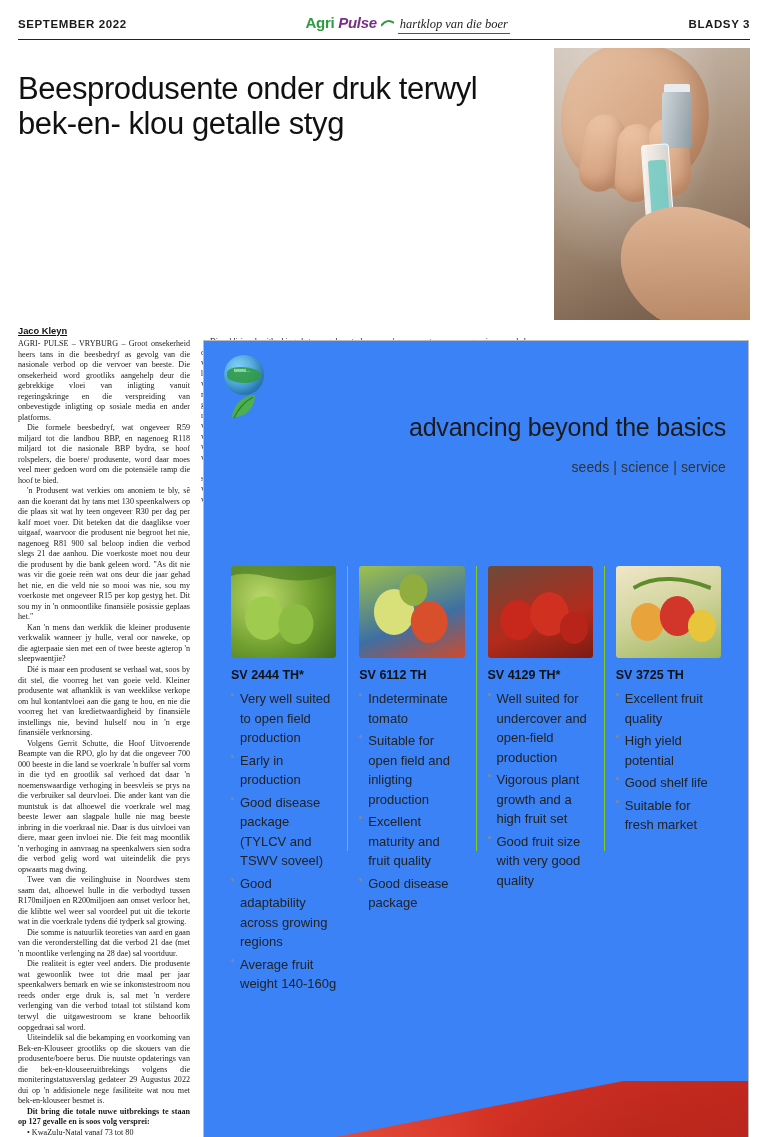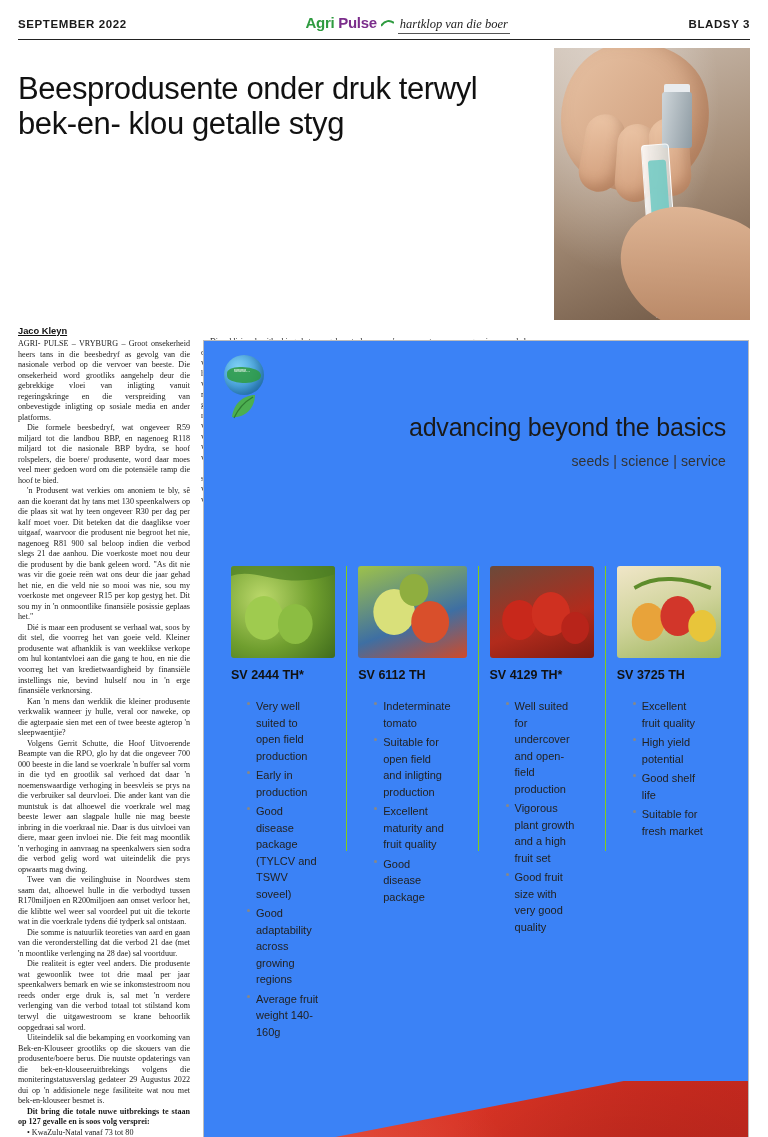--- a/index.html
+++ b/index.html
@@ -49,20 +49,21 @@
     font-size: 15px;
     color: #2e9b3f;
     letter-spacing: -0.3px;
   }
   .logo-pulse {
     font-family: "Liberation Sans", sans-serif;
     font-weight: bold;
     font-size: 15px;
     color: #7b2d8b;
     letter-spacing: -0.3px;
+    font-style: italic;
   }
   .logo-tag {
     font-family: "Liberation Serif", serif;
     font-style: italic;
     font-size: 12.5px;
     color: #222;
     border-bottom: 1px solid #555;
     padding: 0 2px 1px 2px;
   }
   .logo-swoosh {
@@ -252,21 +253,21 @@
   }
   .ad-title {
     font-size: 25px;
     color: #1a1a1a;
     font-weight: 400;
     letter-spacing: -0.2px;
   }
   .ad-sub {
     font-size: 14px;
     color: #333;
-    margin-top: 11px;
+    margin-top: 17px;
     letter-spacing: 0.1px;
   }
 
   
   .products {
     display: flex;
     padding: 0 16px;
     height: 285px;
   }
   .product {
@@ -284,22 +285,22 @@
     position: relative;
     overflow: hidden;
   }
   .prod-name {
     font-size: 12.5px;
     font-weight: bold;
     color: #111;
     margin-bottom: 7px;
   }
   .prod-list {
-    margin: 16px; padding: 0; list-style: none;
-    font-size: 11px;
+    margin: 0; padding: 0; list-style: none;
+    font-size: 13px;
     line-height: 1.5;
     color: #222;
   }
   .prod-list li {
     position: relative;
     padding-left: 9px;
     margin-bottom: 3px;
   }
   .prod-list li:before {
     content: "";
@@ -412,24 +413,24 @@
   </div>
 
   <div style="display:flex; gap:11px;">
 
     <div style="width:172px; flex:0 0 172px;">
       <div class="byline">Jaco Kleyn</div>
       <div class="col">
         <p class="first">AGRI- PULSE – VRYBURG – Groot onsekerheid heers tans in die beesbedryf as gevolg van die nasionale verbod op die vervoer van beeste. Die onsekerheid word grootliks aangehelp deur die gebrekkige vloei van inligting vanuit regeringskringe en die verspreiding van onbevestigde inligting op sosiale media en ander platforms.</p>
         <p>Die formele beesbedryf, wat ongeveer R59 miljard tot die landbou BBP, en nagenoeg R118 miljard tot die nasionale BBP bydra, se hoof rolspelers, die boere/ produsente, word daar moes veel meer gedoen word om die potensiële ramp die hoof te bied.</p>
         <p>'n Produsent wat verkies om anoniem te bly, sê aan die koerant dat hy tans met 130 speenkalwers op die plaas sit wat hy teen ongeveer R30 per dag per kalf moet voer. Dit beteken dat die daaglikse voer uitgaaf, waarvoor die produsent nie begroot het nie, nagenoeg R81 900 sal beloop indien die verbod slegs 21 dae aanhou. Die voerkoste moet nou deur die produsent by die bank geleen word. "As dit nie was vir die goeie reën wat ons deur die jaar gehad het nie, en die veld nie so mooi was nie, sou my voerkoste met ongeveer R15 per kop gestyg het. Dit sou my in 'n onmoontlike finansiële posissie geplaas het."</p>
+        <p>Kan 'n mens dan werklik die kleiner produsente verkwalik wanneer jy hulle, veral oor naweke, op die agterpaaie sien met een of twee beeste agterop 'n sleepwaentjie?</p>
         <p>Dié is maar een produsent se verhaal wat, soos by dit stel, die voorreg het van goeie veld. Kleiner produsente wat afhanklik is van weeklikse verkope om hul kontantvloei aan die gang te hou, en nie die voorreg het van kredietwaardigheid by finansiële instellings nie, bevind hulself nou in 'n erge finansiële verknorsing.</p>
-        <p>Kan 'n mens dan werklik die kleiner produsente verkwalik wanneer jy hulle, veral oor naweke, op die agterpaaie sien met een of twee beeste agterop 'n sleepwaentjie?</p>
         <p>Volgens Gerrit Schutte, die Hoof Uitvoerende Beampte van die RPO, glo hy dat die ongeveer 700 000 beeste in die land se voerkrale 'n buffer sal vorm in die tyd en grootlik sal verhoed dat daar 'n noemenswaardige verhoging in beesvleis se prys na die verbruiker sal deurvloei. Die ander kant van die muntstuk is dat alhoewel die voerkrale wel mag beeste lewer aan slagpale hulle nie mag beeste inbring in die voerkraal nie. Daar is dus uitvloei van diere, maar geen invloei nie. Die feit mag moontlik 'n verhoging in aanvraag na speenkalwers sien sodra die verbod gelig word wat uiteindelik die prys opwaarts mag dwing.</p>
-        <p>Twee van die veilinghuise in Noordwes stem saam dat, alhoewel hulle in die verbodtyd tussen R170miljoen en R200miljoen aan omset verloor het, die klibtte wel weer sal voordeel put uit die tekorte wat in die voerkrale tydens dié tydperk sal ontstaan.</p>
+        <p>Twee van die veilinghuise in Noordwes stem saam dat, alhoewel hulle in die verbodtyd tussen R170miljoen en R200miljoen aan omset verloor het, die klibtte wel weer sal voordeel put uit die tekorte wat in die voerkrale tydens dié tydperk sal growing.</p>
         <p>Die somme is natuurlik teoreties van aard en gaan van die veronderstelling dat die verbod 21 dae (met 'n moontlike verlenging na 28 dae) sal voortduur.</p>
         <p>Die realiteit is egter veel anders. Die produsente wat gewoonlik twee tot drie maal per jaar speenkalwers bemark en wie se inkomstestroom nou reeds onder erge druk is, sal met 'n verdere verlenging van die verbod totaal tot stilstand kom terwyl die uitgawestroom se krane behoorlik oopgedraai sal word.</p>
         <p>Uiteindelik sal die bekamping en voorkoming van Bek-en-Klouseer grootliks op die skouers van die produsente/boere berus. Die nuutste opdaterings van die bek-en-klouseeruitbrekings volgens die moniteringstatusverslag gedateer 29 Augustus 2022 dui op 'n addisionele nege fasiliteite wat nou met bek-en-klouseer besmet is.</p>
         <p class="bold-lead">Dit bring die totale nuwe uitbrekings te staan op 127 gevalle en is soos volg versprei:</p>
         <ul>
           <li>KwaZulu-Natal vanaf 73 tot 80</li>
 
         </ul>
       </div>
     </div>

